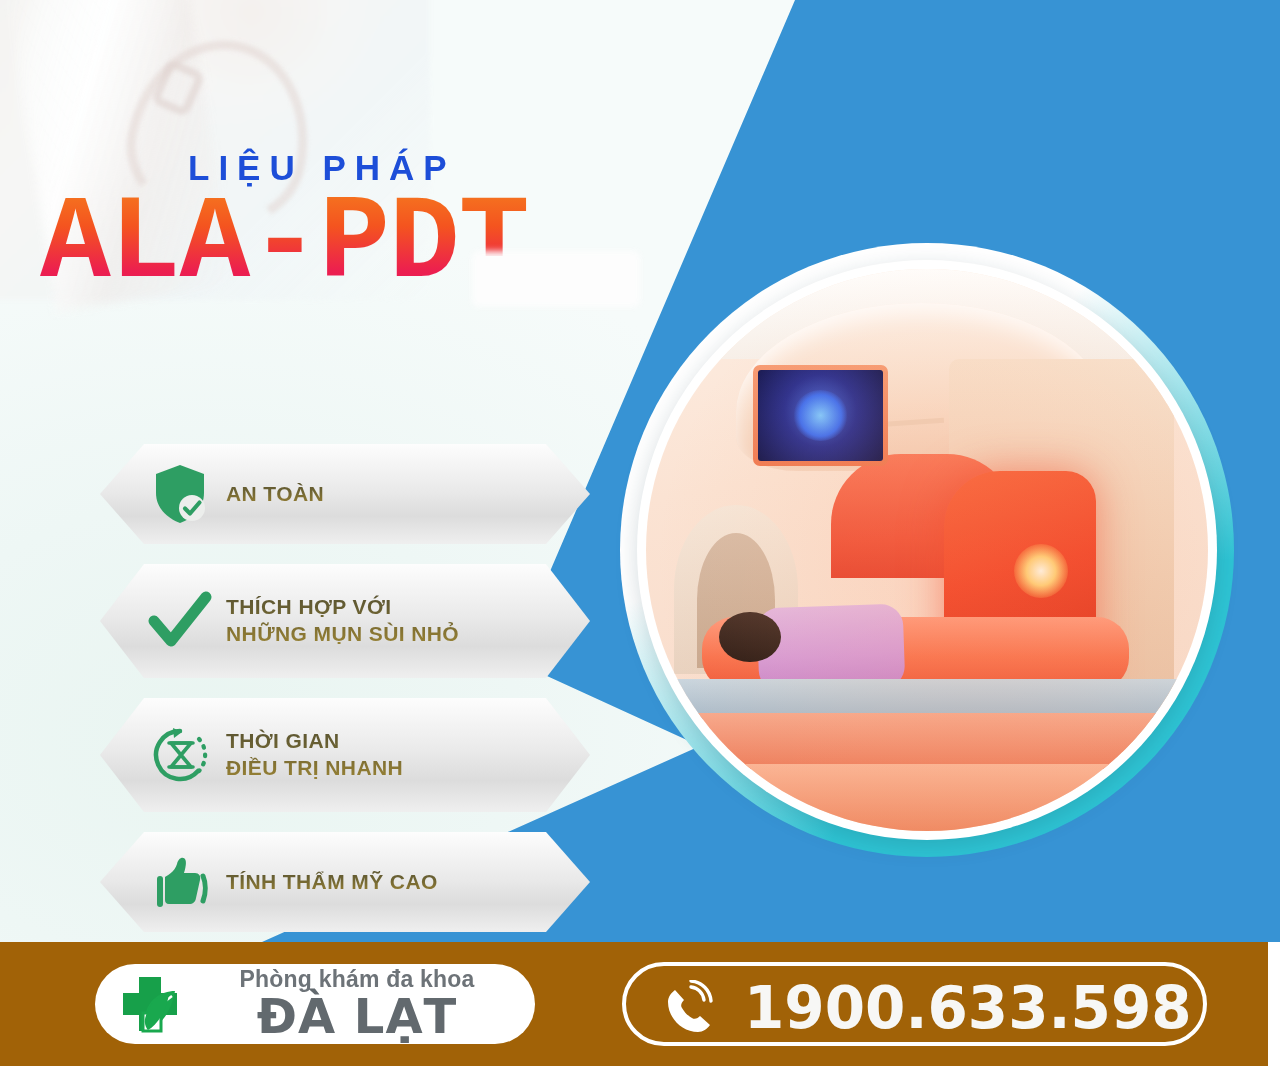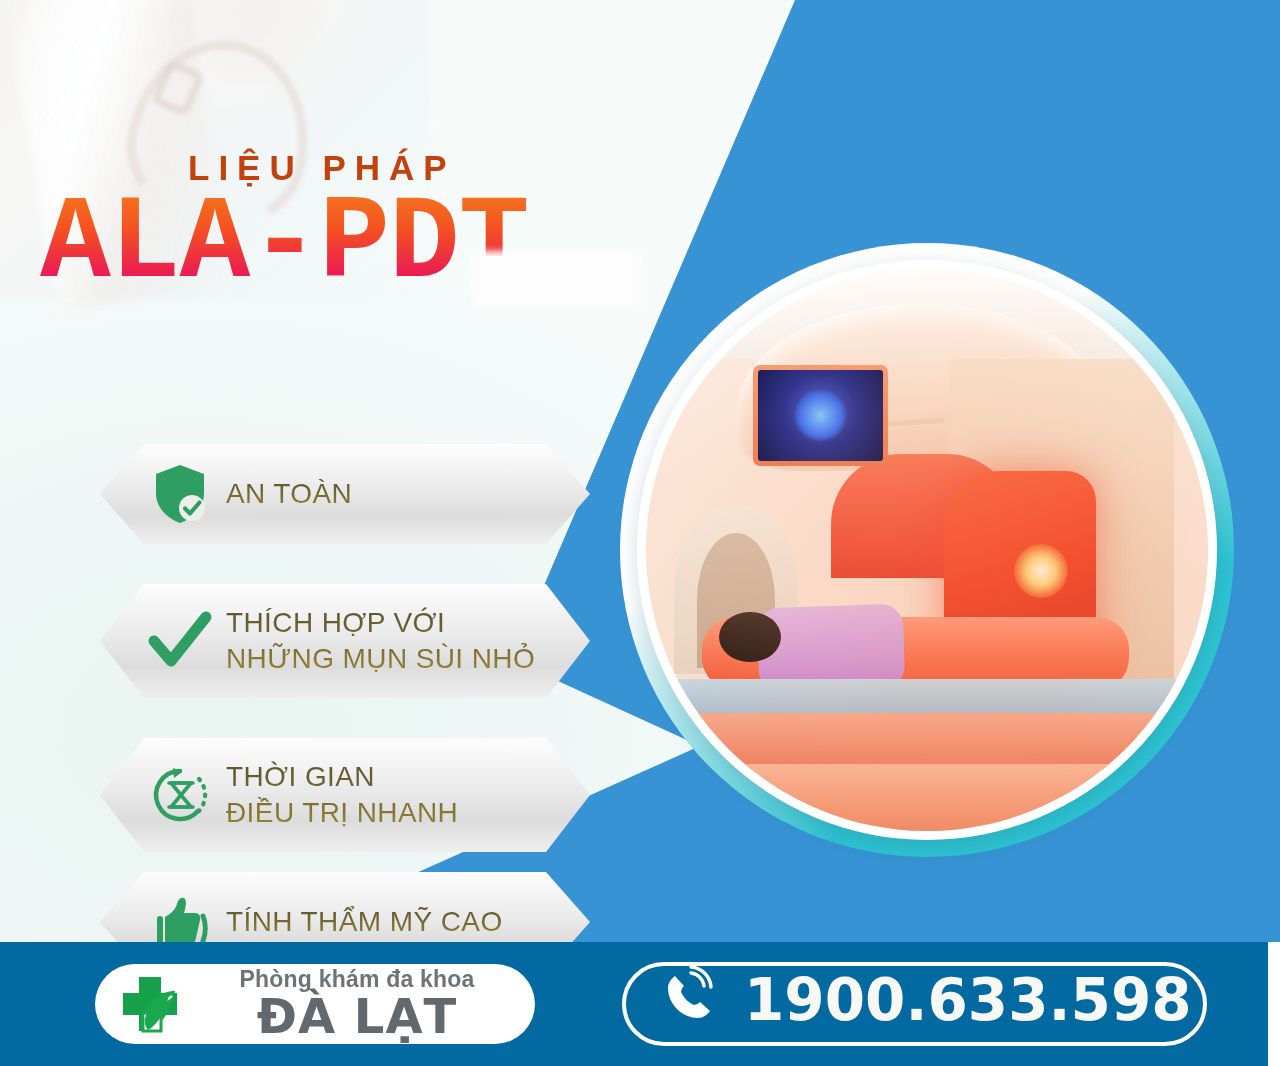--- a/index.html
+++ b/index.html
@@ -50,21 +50,21 @@
   .blue-shape {
     position:absolute; left:0; top:0; width:1280px; height:942px;
     background:#3793d4;
     clip-path:polygon(795px 0px, 1280px 0px, 1280px 942px, 262px 942px, 700px 746px, 512px 660px, 795px 0px);
   }
 
   
   .kicker {
     position:absolute; left:188px; top:148px;
     font-size:35px; font-weight:700; letter-spacing:9px;
-    color:#c2410c; white-space:nowrap;
+    color:#1d4ed8; white-space:nowrap;
   }
   .brand {
     position:absolute; left:40px; top:186px;
     font-size:118px; font-weight:800; letter-spacing:-1px; line-height:1;
     white-space:nowrap;
     background:linear-gradient(180deg,#f57a1f 0%,#f4541f 34%,#ec1f4f 72%,#e6175c 100%);
     -webkit-background-clip:text; background-clip:text; color:transparent;
     -webkit-text-fill-color:transparent;
     font-family:Liberation Mono, monospace;
   }
@@ -77,27 +77,27 @@
   
   .features { position:absolute; left:100px; top:444px; width:500px; }
   .badge {
     position:relative; width:490px; margin-bottom:20px;
     background:linear-gradient(180deg,#fdfdfd 0%,#e9e9e9 48%,#dcdcdc 72%,#efefef 100%);
     clip-path:polygon(44px 0, 446px 0, 490px 50%, 446px 100%, 44px 100%, 0 50%);
     display:flex; align-items:center;
     filter:drop-shadow(0 5px 6px rgba(90,110,105,.22));
   }
   .badge.h1 { height:100px; }
-  .badge.h2 { height:114px;margin-top:40px; }
+  .badge.h2 { height:114px; }
   .badge-icon {
     width:92px; min-width:92px; display:flex; align-items:center; justify-content:center;
     margin-left:34px;
   }
   .badge-text {
-    font-size:28px; font-weight:400; letter-spacing:.4px; line-height:1.28;
+    font-size:21px; font-weight:700; letter-spacing:.4px; line-height:1.28;
     background:linear-gradient(180deg,#595331 0%,#6e6433 40%,#8a7733 75%,#9c8737 100%);
     -webkit-background-clip:text; background-clip:text;
     color:transparent; -webkit-text-fill-color:transparent;
     white-space:pre-line;
   }
   .ico { display:block; }
 
   
   .photo-ring {
     position:absolute; left:620px; top:243px; width:614px; height:614px;
@@ -198,40 +198,40 @@
     border-radius:22px 22px 0 0;
   }
   .photo-wash {
     position:absolute; inset:0;
     background:radial-gradient(circle at 58% 52%, rgba(255,140,90,.16) 0%, rgba(255,170,120,.08) 45%, rgba(255,255,255,0) 72%);
   }
 
   
   .footer {
     position:absolute; left:0; top:942px; width:1268px; height:124px;
-    background:#0369a1;
+    background:#a16207;
     display:flex; align-items:center;
   }
   .clinic-pill {
     position:absolute; left:95px; top:22px; width:440px; height:80px;
     background:#ffffff; border-radius:40px;
     display:flex; align-items:center; padding-left:22px; gap:14px;
   }
   .clinic-text { display:flex; flex-direction:column; align-items:center; flex:1; padding-right:18px; }
   .clinic-sub {
     font-size:23px; font-weight:700; color:#6d7378; letter-spacing:.2px; line-height:1.05;
   }
   .clinic-name {
     font-size:48px; font-weight:800; color:#62696e; letter-spacing:1px; line-height:1.02;
     font-family:"DejaVu Sans", sans-serif;
   }
   .phone-pill {
     position:absolute; left:622px; top:20px; width:585px; height:84px;
     border:4px solid #ffffff; border-radius:44px;
-    display:flex; align-items:flex-start; gap:24px; padding-left:32px;
+    display:flex; align-items:flex-end; gap:24px; padding-left:32px;
   }
   .phone-number {
     font-size:58px; font-weight:800; color:#f7f7f5; letter-spacing:0px;
     font-family:"DejaVu Sans", sans-serif;
   }
 </style>
 </head>
 <body>
 
 <div id="stage">

